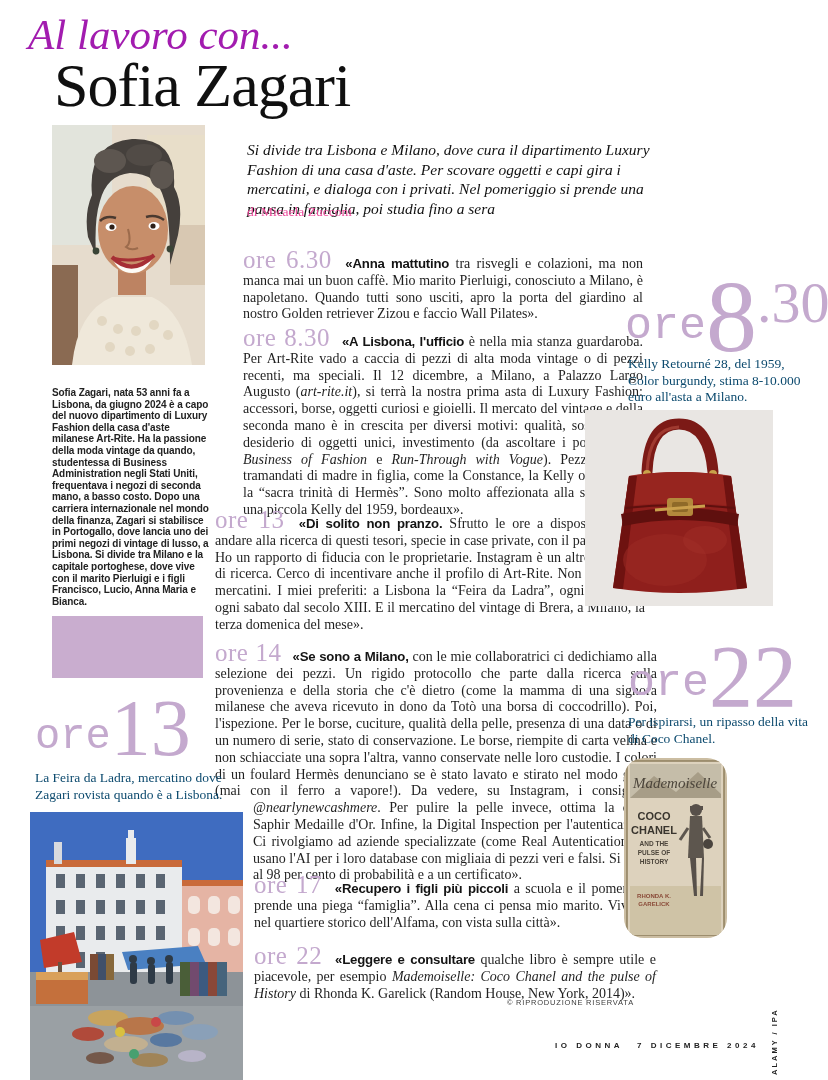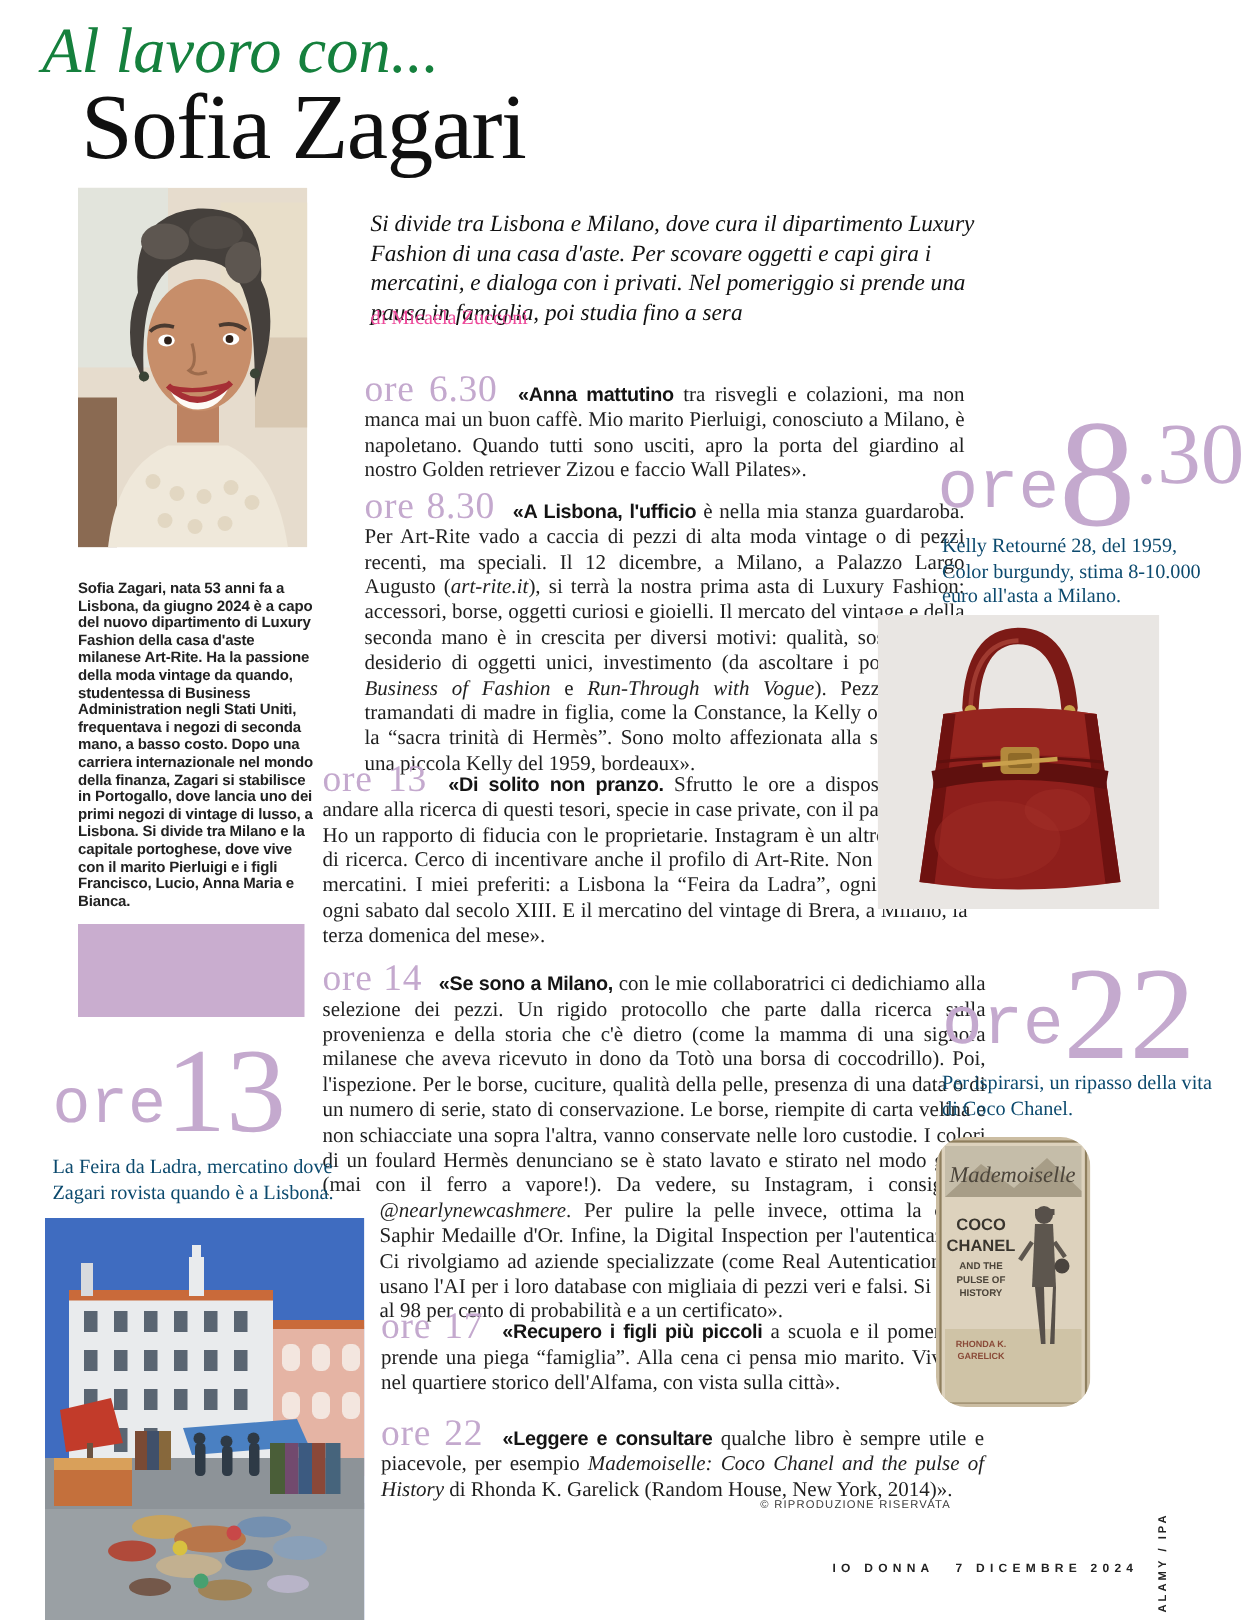--- a/index.html
+++ b/index.html
@@ -1,20 +1,20 @@
 <!DOCTYPE html>
 <html style="--lav: #c4a9ce; --lavblock: #c9adcf;"><head>
 <meta charset="utf-8">
 <style>
   html,body{margin:0;padding:0;background:#fff;}
   .page{position:relative;width:828px;height:1080px;background:#ffffff;overflow:hidden;
         font-family:"Liberation Serif",serif;color:#1f1f1f;}
   
   .kicker{position:absolute;left:28px;top:10px;font-style:italic;font-size:43px;
-          letter-spacing:0px;color:#15803d;}
+          letter-spacing:0px;color:#a21caf;}
   .headline{position:absolute;left:54px;top:50px;font-size:62px;letter-spacing:-1px;color:#101010;}
   
   .intro{position:absolute;left:247px;top:140px;width:420px;font-style:italic;
          font-size:15.5px;line-height:19.5px;color:#111;}
   .byline{position:absolute;left:247px;top:204px;width:300px;
           font-size:13.5px;color:#ec4899;}
   
   .portrait{position:absolute;left:52px;top:125px;width:153px;height:240px;overflow:hidden;}
   
   .bio{position:absolute;left:52px;top:387px;width:158px;

